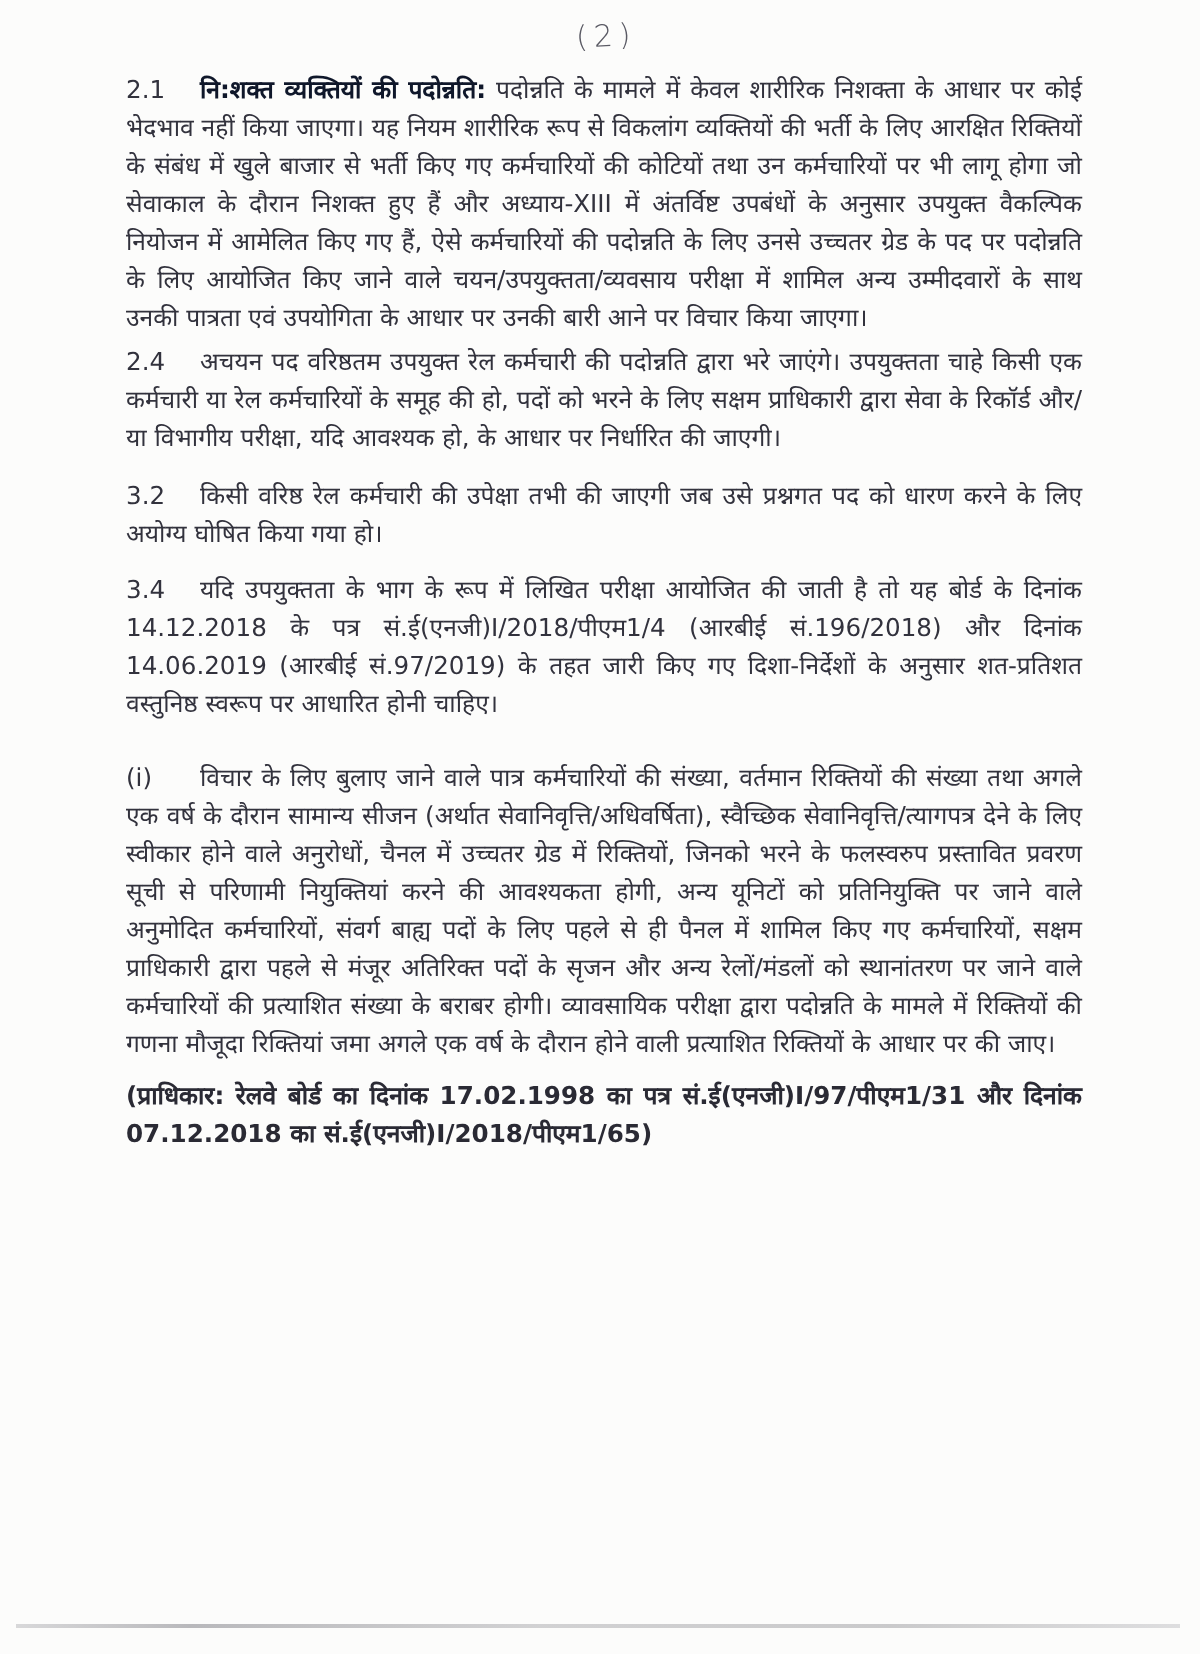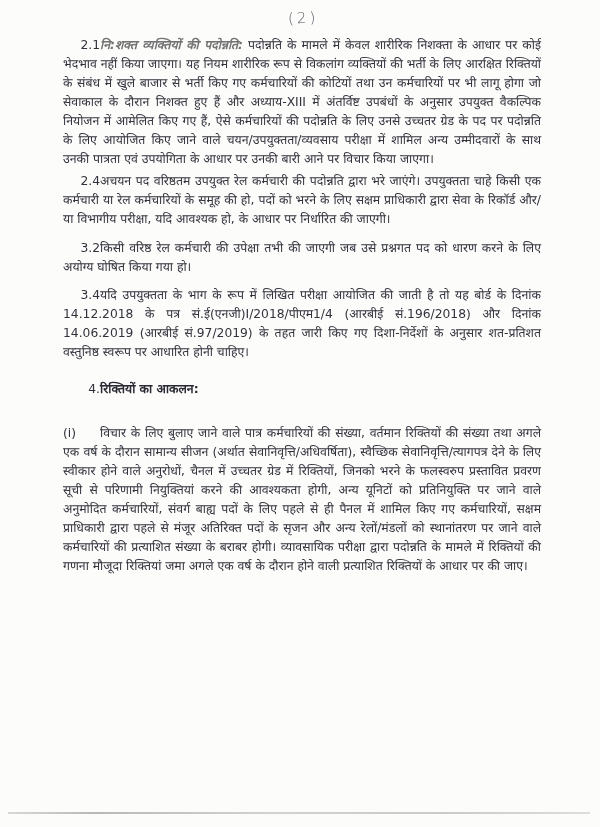--- a/index.html
+++ b/index.html
@@ -32,32 +32,31 @@
     width: 478px;
     color: #32323d;
     font-size: 12.3px;
     line-height: 19px;
     text-align: justify;
   }
   .content p { margin: 0; }
   .pnum {
     display: inline-block;
     width: 37px;
-    text-align: right;
+    text-align: left;
   }
   .pnum-wide {
     display: inline-block;
     width: 37px;
     text-align: left;
   }
   .lead {
     font-weight: bold;
-    color: #737373;
+    color: #0f172a;
     margin-right: 5px;
-    font-style: italic;
   }
   .heading {
     font-weight: bold;
     color: #2a2a34;
   }
   .heading .pnum { font-weight: normal; color: #32323d; }
   .para-2-1   { margin-bottom: 3px !important; }
   .sec3-head  { margin-bottom: 4px !important; }
   .para-3-1   { margin-bottom: 10px !important; }
   .para-3-2   { margin-bottom: 9px !important; }
@@ -93,22 +92,22 @@
 
 
     <p class="para-3-1"><span class="pnum">2.4</span><span>अचयन पद वरिष्ठतम उपयुक्त रेल कर्मचारी की पदोन्नति द्वारा भरे जाएंगे। उपयुक्तता चाहे किसी एक कर्मचारी या रेल कर्मचारियों के समूह की हो, पदों को भरने के लिए सक्षम प्राधिकारी द्वारा सेवा के रिकॉर्ड और/या विभागीय परीक्षा, यदि आवश्यक हो, के आधार पर निर्धारित की जाएगी।</span></p>
 
     <p class="para-3-2"><span class="pnum">3.2</span><span>किसी वरिष्ठ रेल कर्मचारी की उपेक्षा तभी की जाएगी जब उसे प्रश्नगत पद को धारण करने के लिए अयोग्य घोषित किया गया हो।</span></p>
 
 
 
     <p class="para-3-4"><span class="pnum">3.4</span><span>यदि उपयुक्तता के भाग के रूप में लिखित परीक्षा आयोजित की जाती है तो यह बोर्ड के दिनांक 14.12.2018 के पत्र सं.ई(एनजी)I/2018/पीएम1/4 (आरबीई सं.196/2018) और दिनांक 14.06.2019 (आरबीई सं.97/2019) के तहत जारी किए गए दिशा-निर्देशों के अनुसार शत-प्रतिशत वस्तुनिष्ठ स्वरूप पर आधारित होनी चाहिए।</span></p>
 
-    <p class="sec4-head heading"><span class="pnum">4.</span><span>रिक्तियों का आकलन:</span></p>
 
     <p class="para-i"><span class="pnum-wide">(i)</span><span>विचार के लिए बुलाए जाने वाले पात्र कर्मचारियों की संख्या, वर्तमान रिक्तियों की संख्या तथा अगले एक वर्ष के दौरान सामान्य सीजन (अर्थात सेवानिवृत्ति/अधिवर्षिता), स्वैच्छिक सेवानिवृत्ति/त्यागपत्र देने के लिए स्वीकार होने वाले अनुरोधों, चैनल में उच्चतर ग्रेड में रिक्तियों, जिनको भरने के फलस्वरुप प्रस्तावित प्रवरण सूची से परिणामी नियुक्तियां करने की आवश्यकता होगी, अन्य यूनिटों को प्रतिनियुक्ति पर जाने वाले अनुमोदित कर्मचारियों, संवर्ग बाह्य पदों के लिए पहले से ही पैनल में शामिल किए गए कर्मचारियों, सक्षम प्राधिकारी द्वारा पहले से मंजूर अतिरिक्त पदों के सृजन और अन्य रेलों/मंडलों को स्थानांतरण पर जाने वाले कर्मचारियों की प्रत्याशित संख्या के बराबर होगी। व्यावसायिक परीक्षा द्वारा पदोन्नति के मामले में रिक्तियों की गणना मौजूदा रिक्तियां जमा अगले एक वर्ष के दौरान होने वाली प्रत्याशित रिक्तियों के आधार पर की जाए।</span></p>
 
+    <p class="authority"><span>(प्राधिकार: रेलवे बोर्ड का दिनांक 17.02.1998 का पत्र सं.ई(एनजी)I/97/पीएम1/31 और दिनांक 07.12.2018 का सं.ई(एनजी)I/2018/पीएम1/65)</span></p>
 
   </div>
 
   <div class="scan-edge"></div>
 
 </div>
 
 </body></html>

